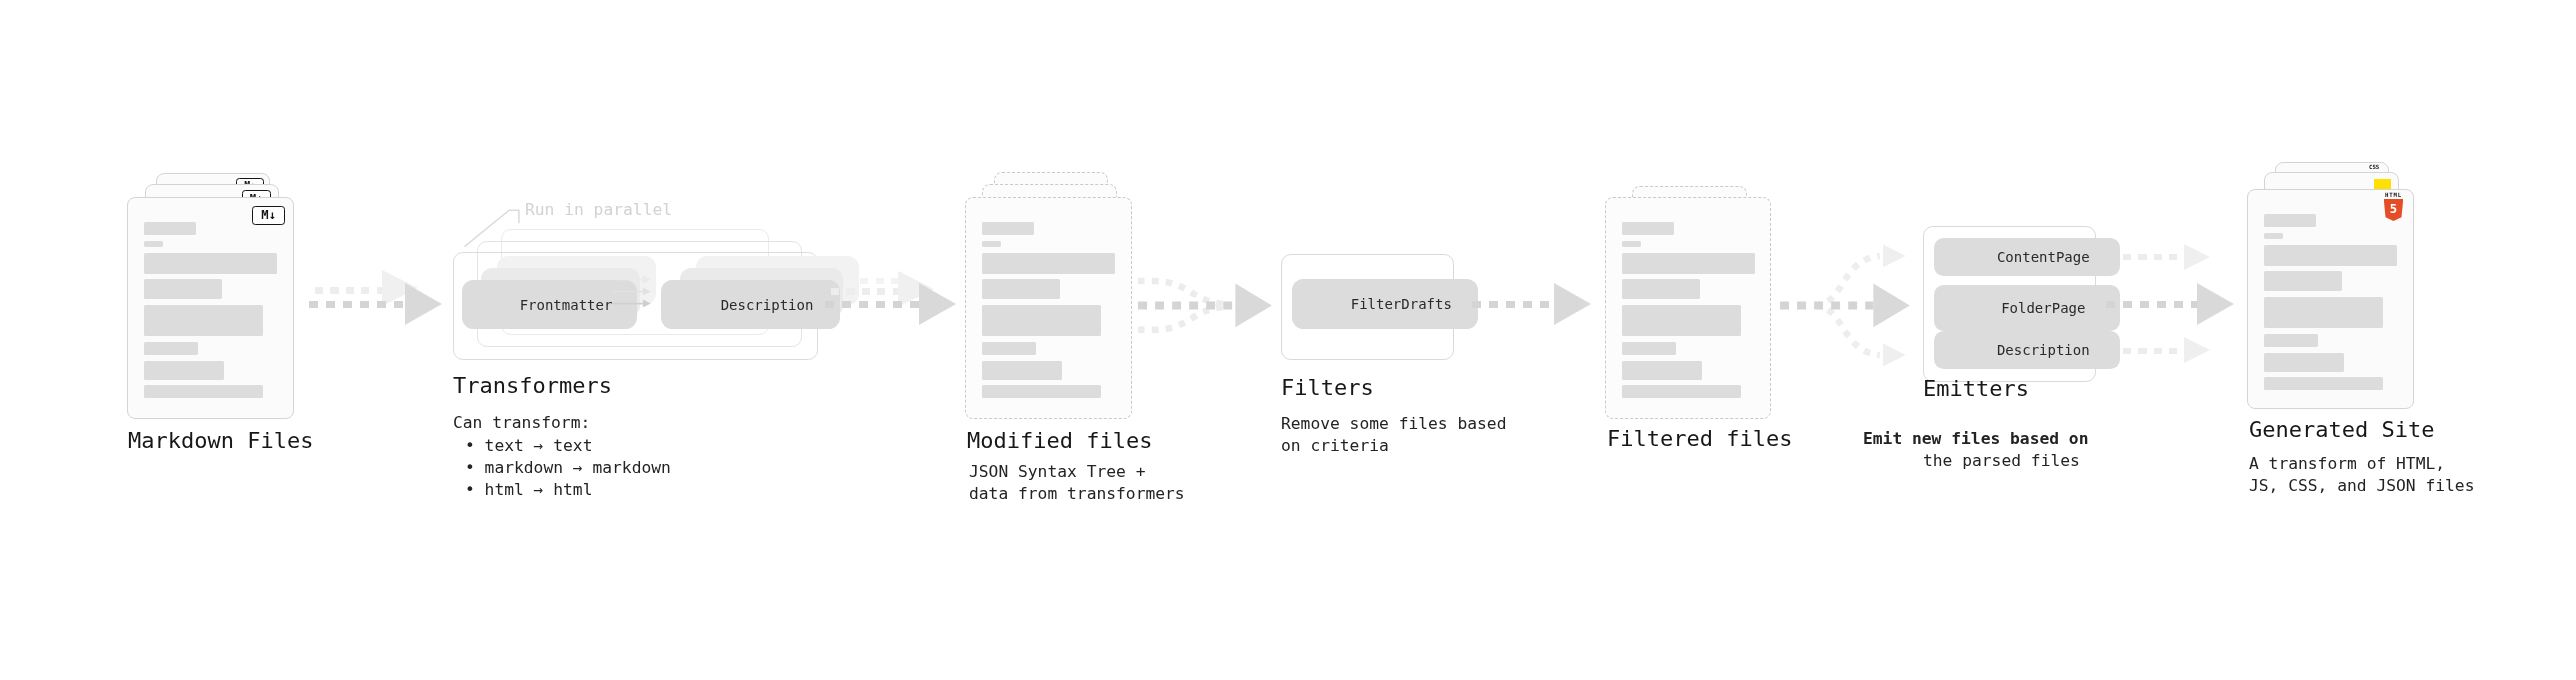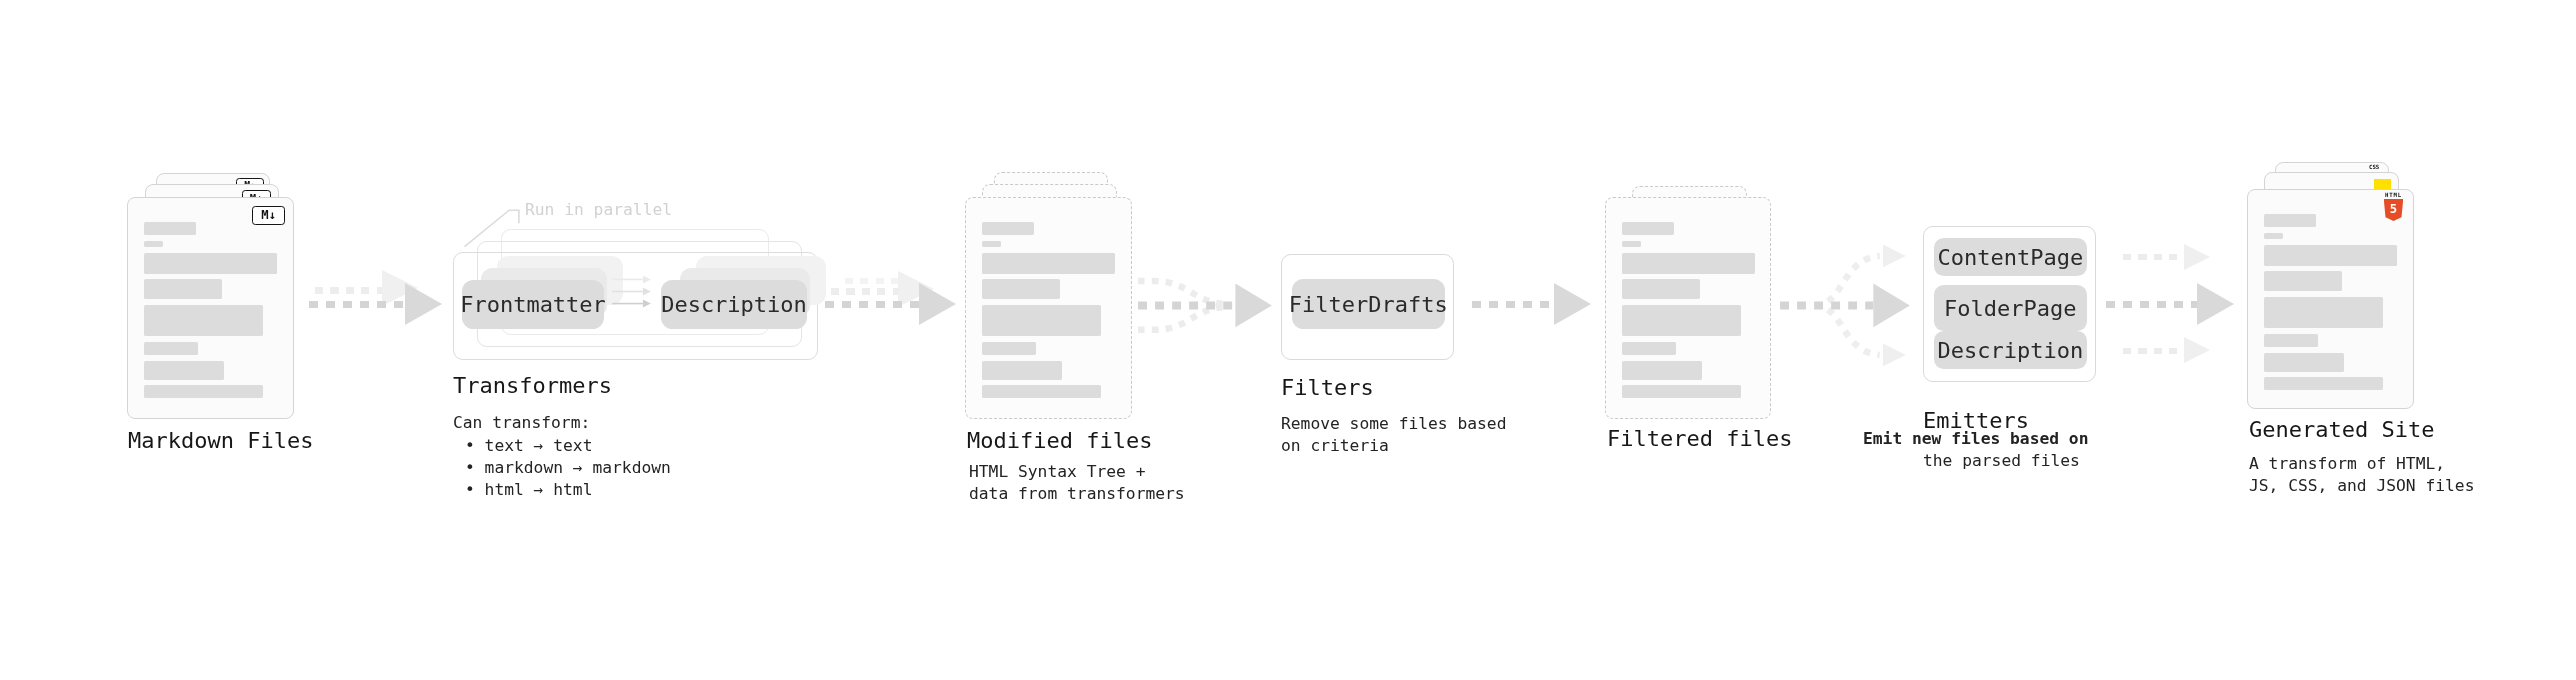--- a/index.html
+++ b/index.html
@@ -32,21 +32,21 @@
     color:#fff;font-size:12.2px;font-weight:bold;line-height:21px;text-align:center;
   }
   .css-badge{position:absolute;text-align:center;}
   .css-word{font-size:5.7px;font-weight:bold;color:#111;line-height:5.7px;}
   .css-bar{width:16.3px;height:3.3px;border-radius:0.8px;background:var(--accent-blue,#2764e8);margin:0.8px auto 0;}
   .js-badge{position:absolute;background:var(--accent-yellow,#ffe000);width:17px;height:13px;}
   
   .pill{
     position:absolute;background:#dcdcdc;border-radius:11.4px;
     display:flex;align-items:center;justify-content:center;
-    font-size:22px;color:#2a2a2a;white-space:nowrap;
+    font-size:14px;color:#2a2a2a;white-space:nowrap;padding-left:33px;
   }
   .ghost1{background:#eaeaea;}
   .ghost2{background:#f2f2f2;}
   .frame{position:absolute;border-radius:9.8px;box-sizing:border-box;background:transparent;}
   .frame.solid{background:#fff;border:1.2px solid #d9d9d9;}
   
   .heading{position:absolute;font-size:22px;line-height:1.2;color:#171717;white-space:nowrap;}
   .subtext{position:absolute;font-size:16.3px;line-height:23px;color:#232323;white-space:nowrap;}
   .annotation{position:absolute;font-size:16.3px;line-height:19.5px;color:#d2d2d2;white-space:nowrap;}
   
@@ -146,21 +146,21 @@
           <div class="bar" style="top: 43px; width: 18.7px; height: 5.7px;"></div>
           <div class="bar" style="top: 55px; width: 133px; height: 21px;"></div>
           <div class="bar" style="top: 81px; width: 78px; height: 19.5px;"></div>
           <div class="bar" style="top: 107px; width: 119px; height: 31px;"></div>
           <div class="bar" style="top: 144px; width: 54px; height: 13px;"></div>
           <div class="bar" style="top: 163px; width: 80px; height: 18.7px;"></div>
           <div class="bar" style="top: 187px; width: 119px; height: 13px;"></div>
         </div>
     </div>
     <div class="heading" style="left:967px;top:428px;">Modified files</div>
-    <div class="subtext" style="left:969px;top:460px;">HTML Syntax Tree +</div>
+    <div class="subtext" style="left:969px;top:460px;">JSON Syntax Tree +</div>
     <div class="subtext" style="left:969px;top:482px;">data from transformers</div>
   </div>
 
   <svg style="left:1134px;top:228px;" width="146" height="163" viewBox="0 0 180 200">
     <path d="M 5,65 H 25 C 68,65 72,91 112,93" fill="none" stroke="#ececec" stroke-width="8" stroke-dasharray="8 9"></path>
     <path d="M 5,125 H 25 C 68,125 72,99 112,97" fill="none" stroke="#ececec" stroke-width="8" stroke-dasharray="8 9"></path>
     <line x1="5" y1="95" x2="125" y2="95" stroke="#d4d4d4" stroke-width="10" stroke-dasharray="11 10"></line>
     <polygon points="125,68 125,122 170,95" fill="#d9d9d9"></polygon>
   </svg>
 
@@ -203,21 +203,21 @@
     <line x1="5" y1="95" x2="120" y2="95" stroke="#d4d4d4" stroke-width="10" stroke-dasharray="11 10"></line>
     <polygon points="120,68 120,122 165,95" fill="#d9d9d9"></polygon>
   </svg>
 
   <div>
     <div class="frame solid" style="left:1923px;top:226px;width:173px;height:156px;">
       <div class="pill" style="left:9.8px;top:11.4px;width:153px;height:38px;border-radius:9.8px;">ContentPage</div>
       <div class="pill" style="left:9.8px;top:58px;width:153px;height:46px;border-radius:9.8px;">FolderPage</div>
       <div class="pill" style="left:9.8px;top:104px;width:153px;height:38px;border-radius:9.8px;">Description</div>
     </div>
-    <div class="heading" style="left:1923px;top:408px;">Emitters</div>
+    <div class="heading" style="left:1923px;top:376px;">Emitters</div>
     <div class="subtext" style="left:1863px;top:427px;font-weight:bold;">Emit new files based on</div>
     <div class="subtext" style="left:1923px;top:449px;">the parsed files</div>
   </div>
 
   <div>
     <div class="dashline dl-light abs" style="left:2123px;top:254px;width:62px;"></div>
     <div class="head head-light" style="left:2184px;top:244px;"></div>
     <div class="dashline dl-main abs" style="left:2106px;top:301px;width:91px;"></div>
     <div class="head head-main" style="left:2197px;top:283px;"></div>
     <div class="dashline dl-light abs" style="left:2123px;top:348px;width:62px;"></div>

